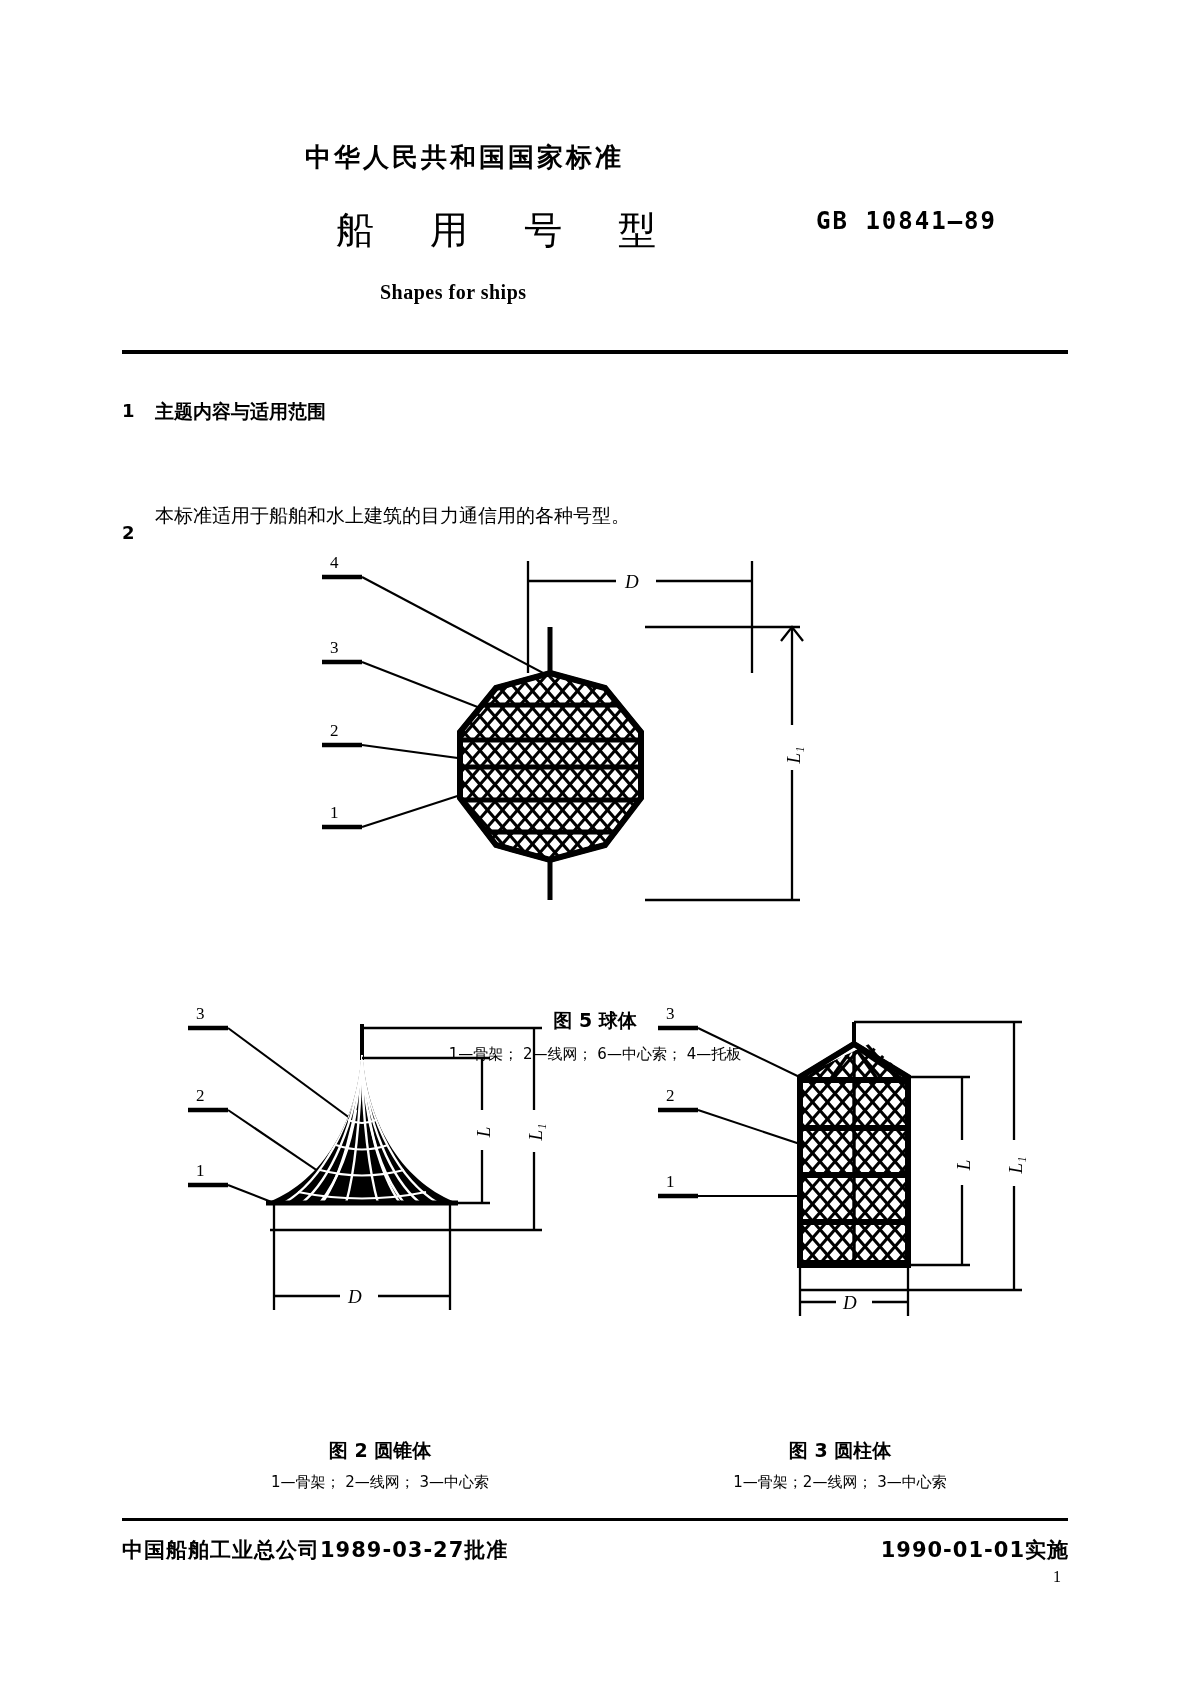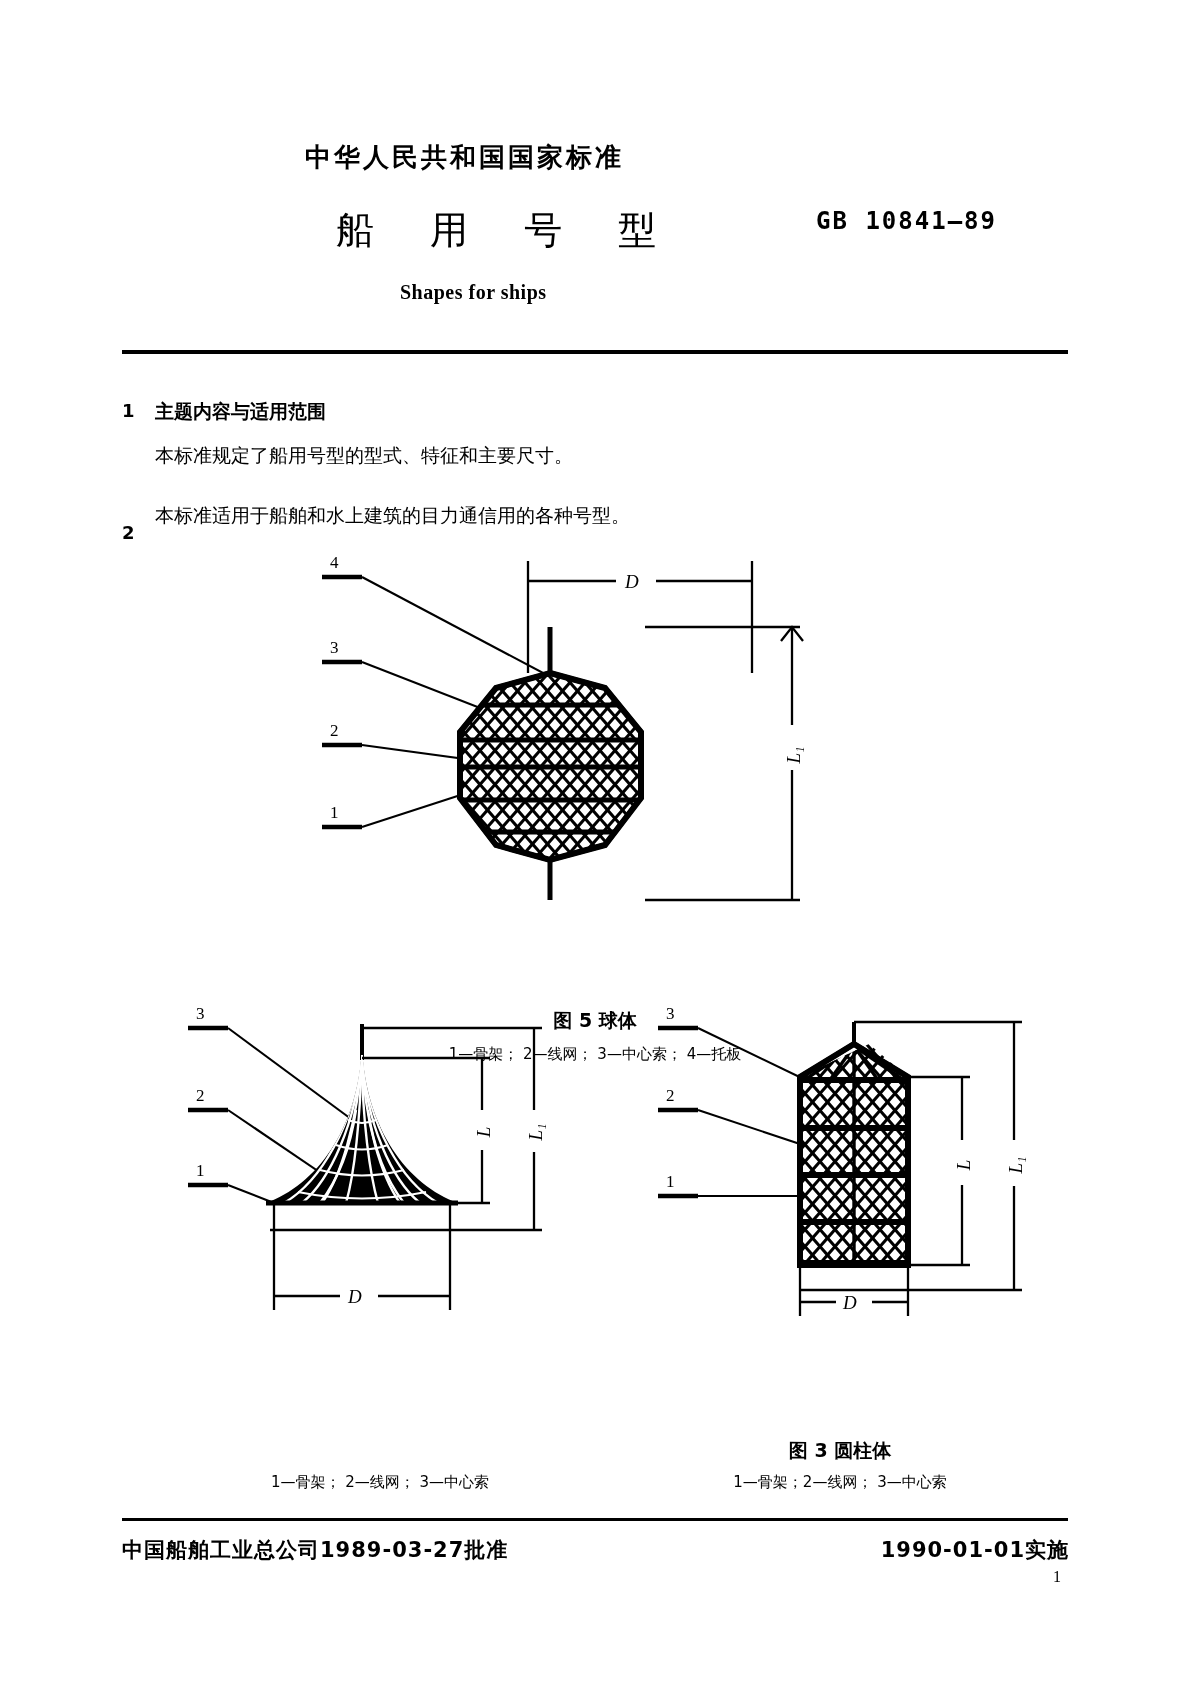--- a/index.html
+++ b/index.html
@@ -24,21 +24,21 @@
     font-size:38px; font-weight:400; letter-spacing:22px;
     font-family:"DejaVu Sans", sans-serif;
   }
   .hdr-code {
     position:absolute; right:194px; top:207px;
     font-size:24px; font-weight:700; letter-spacing:2px;
     font-family:"DejaVu Sans Mono", monospace;
     white-space:nowrap;
   }
   .hdr-en {
-    position:absolute; left:400px; top:281px;
+    position:absolute; left:380px; top:281px;
     font-size:20px; font-weight:700; letter-spacing:.5px;
     font-family:"Liberation Serif", serif;
   }
   .rule-top {
     position:absolute; left:122px; top:350px; width:946px; height:4px;
     background:#000;
   }
   .rule-bottom {
     position:absolute; left:122px; top:1518px; width:946px; height:3px;
     background:#000;
@@ -95,21 +95,20 @@
 <div class="page">
 
   <div class="hdr-sub">中华人民共和国国家标准</div>
   <div class="hdr-title">船 用 号 型</div>
   <div class="hdr-code">GB 10841—89</div>
   <div class="hdr-en">Shapes for ships</div>
   <div class="rule-top"></div>
 
   <div class="sec-num" style="left:122px; top:400px;">1</div>
   <div class="sec-head" style="left:155px; top:399px;">主题内容与适用范围</div>
-  <div class="para" style="left:155px; top:443px;">本标准规定了船用号型的型式、特征和主要尺寸。</div>
   <div class="para" style="left:155px; top:479px;margin-top:24px;">本标准适用于船舶和水上建筑的目力通信用的各种号型。</div>
 
   <div class="sec-num" style="left:122px; top:522px;">2</div>
 
   <div class="fig" style="left:300px; top:555px;">
     <svg width="520" height="370" viewBox="0 0 520 370">
       <defs>
 
         <pattern id="mesh" width="15" height="17" patternUnits="userSpaceOnUse">
           <path d="M7.5,0 L15,8.5 L7.5,17 L0,8.5 Z" fill="none" stroke="#000" stroke-width="3.1"></path>
@@ -168,21 +167,21 @@
         <line x1="345" y1="72" x2="500" y2="72"></line>
         <line x1="345" y1="345" x2="500" y2="345"></line>
         <line x1="492" y1="72" x2="492" y2="170"></line>
         <line x1="492" y1="215" x2="492" y2="345"></line>
         <path d="M481,86 L492,72 L503,86"></path>
       </g>
       <text x="500" y="200" font-size="19" font-style="italic" transform="rotate(-90 500 200)" text-anchor="middle">L₁</text>
     </svg>
   </div>
   <div class="fig-cap" style="left:395px; top:1008px; width:400px;">图 5   球体</div>
-  <div class="fig-leg" style="left:345px; top:1045px; width:500px;">1—骨架； 2—线网； 3—中心索； 4—托板</div>
+  <div class="fig-leg" style="left:345px; top:1045px; width:500px;">1—骨架； 2—线网； 6—中心索； 4—托板</div>
 
   <div class="fig" style="left:170px; top:1000px;">
     <svg width="420" height="330" viewBox="0 0 420 330">
       <defs>
         <clipPath id="clip-cone">
           <path d="M192,48 C196,130 238,185 288,203 L96,203 C146,185 188,130 192,48 Z"></path>
         </clipPath>
       </defs>
 
       <g stroke="#000" stroke-width="4.5" fill="none">
@@ -244,20 +243,21 @@
 
       <g stroke="#000" stroke-width="2.3" fill="none">
         <line x1="104" y1="203" x2="104" y2="310"></line>
         <line x1="280" y1="203" x2="280" y2="310"></line>
         <line x1="104" y1="296" x2="170" y2="296"></line>
         <line x1="208" y1="296" x2="280" y2="296"></line>
       </g>
       <text x="178" y="303" font-size="19" font-style="italic">D</text>
     </svg>
   </div>
+  <div class="fig-cap" style="left:170px; top:1438px; width:420px;">图 2   圆锥体</div>
   <div class="fig-leg" style="left:150px; top:1473px; width:460px;">1—骨架； 2—线网； 3—中心索</div>
 
   <div class="fig" style="left:640px; top:1000px;">
     <svg width="400" height="330" viewBox="0 0 400 330">
       <defs>
         <clipPath id="clip-cyl">
           <path d="M229,44 L268,77 L268,265 L160,265 L160,77 Z"></path>
         </clipPath>
       </defs>
 

